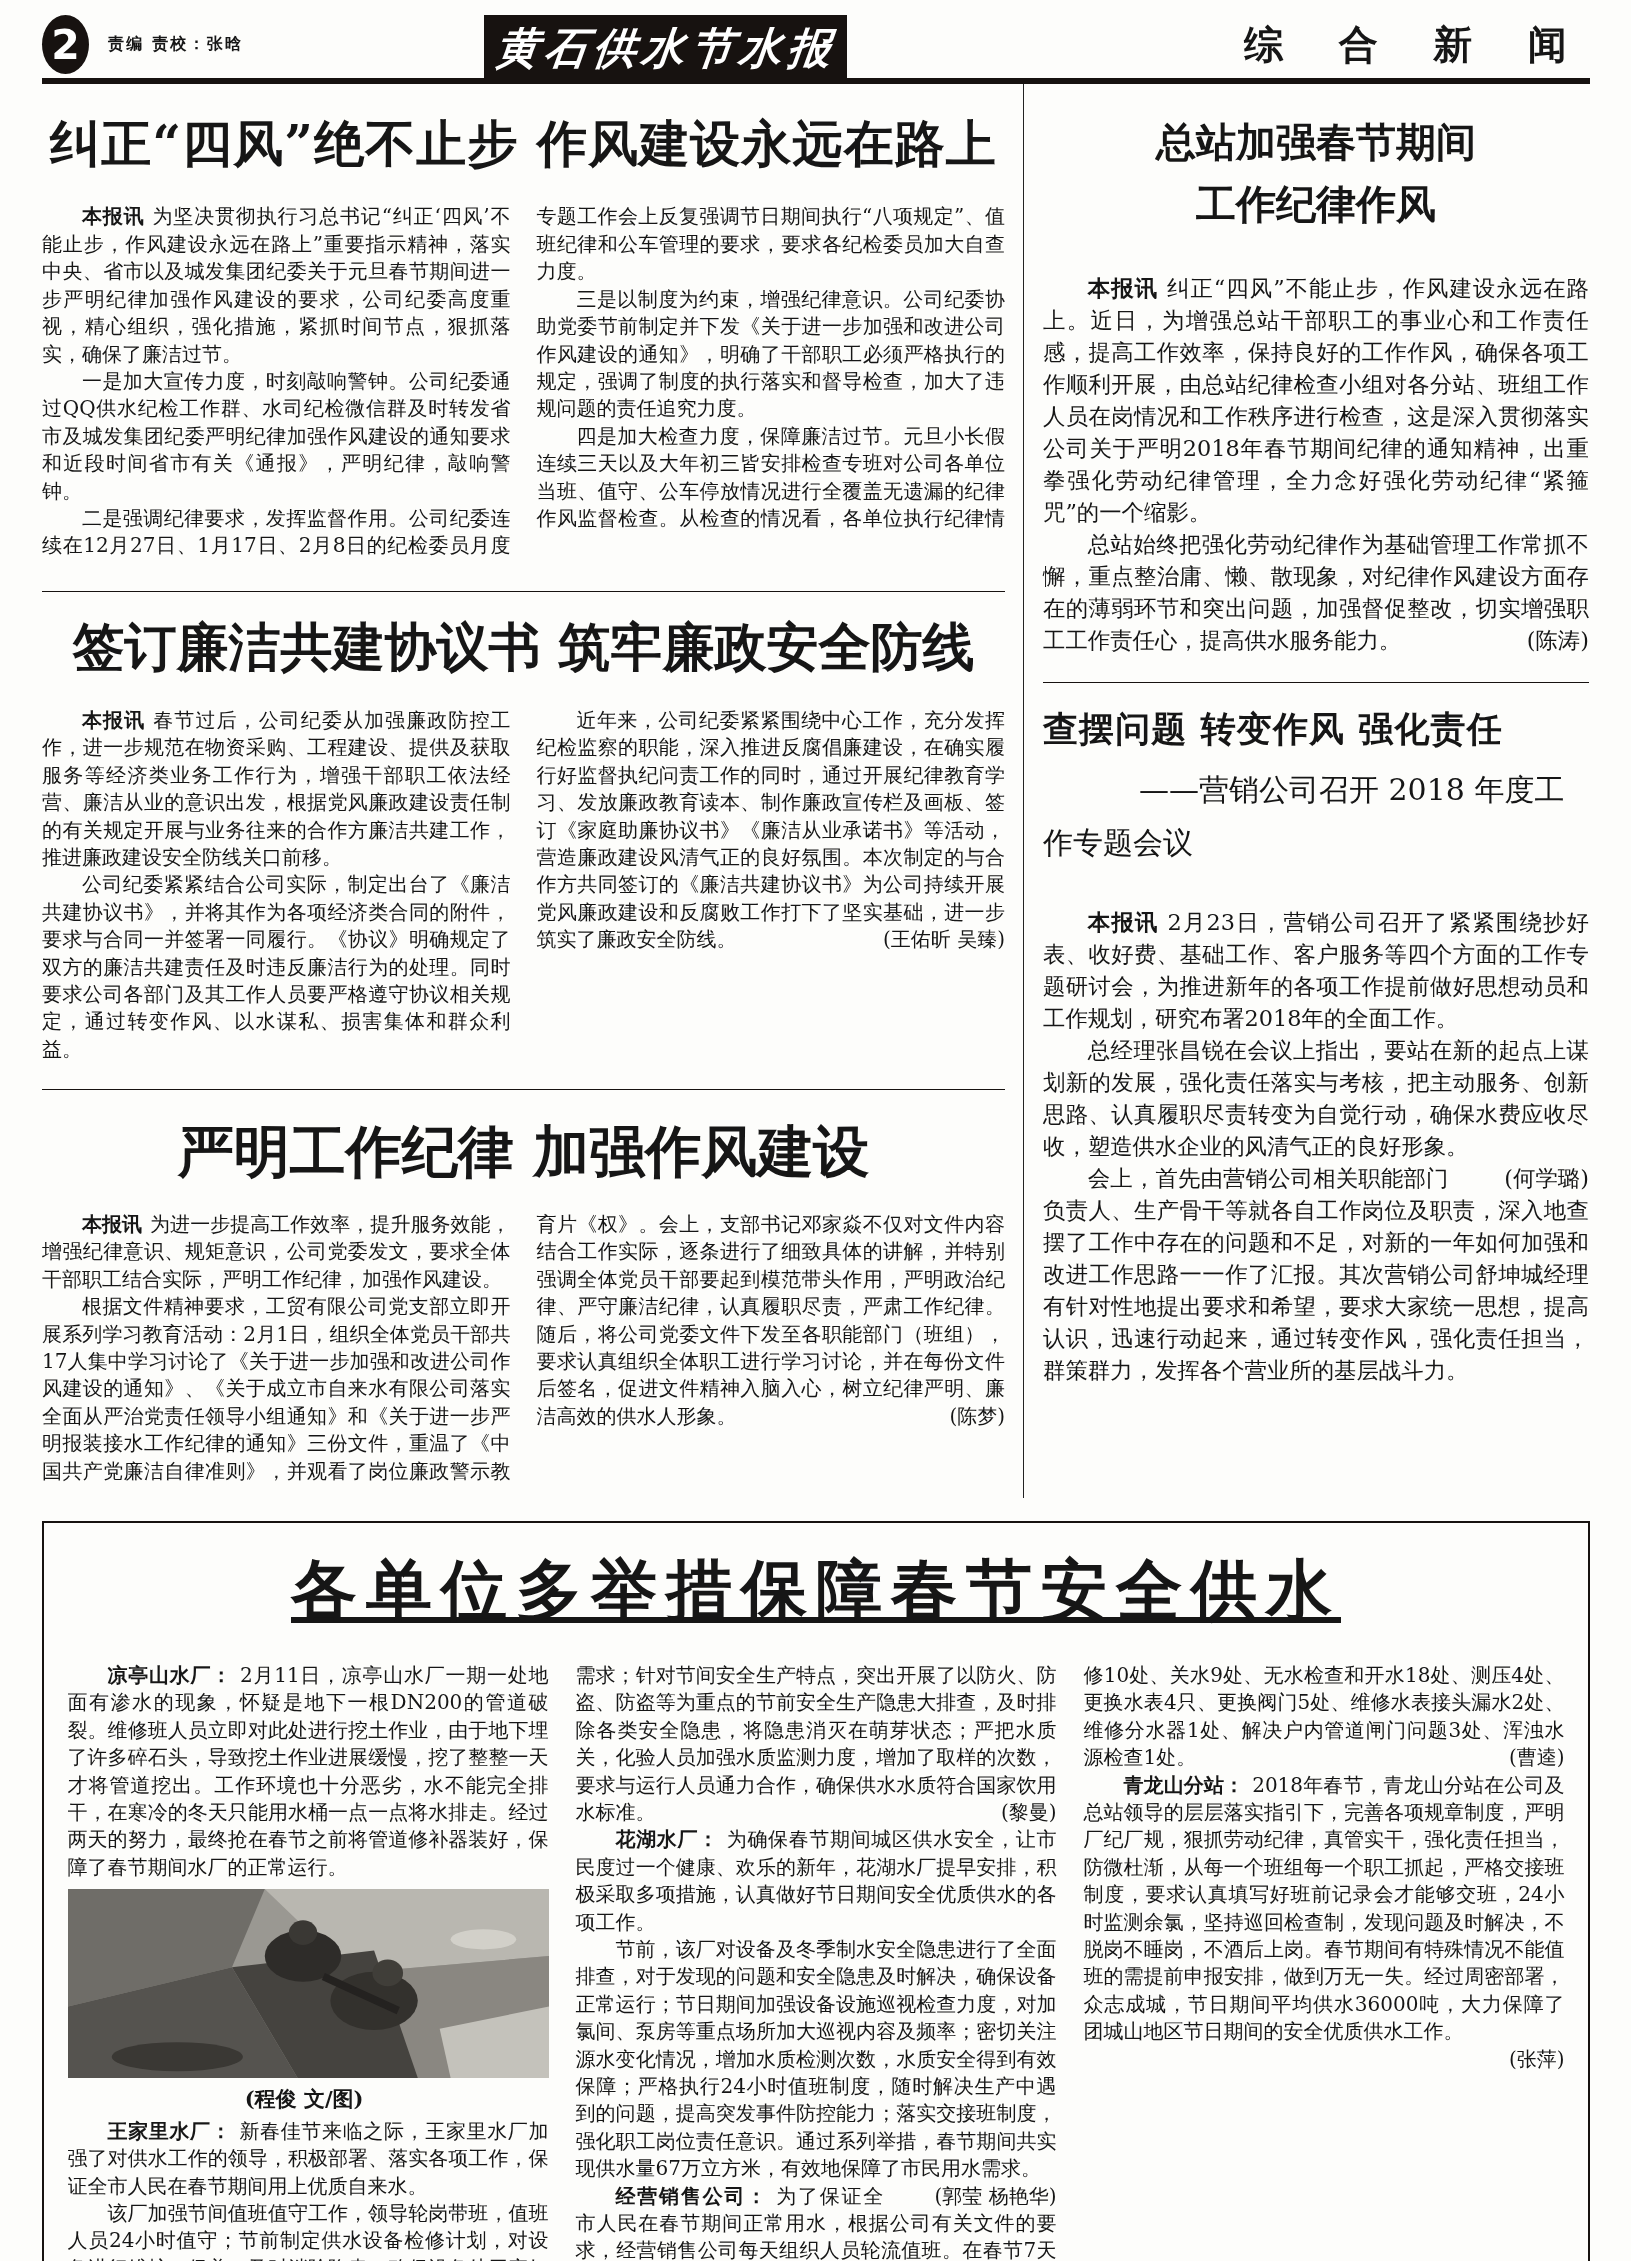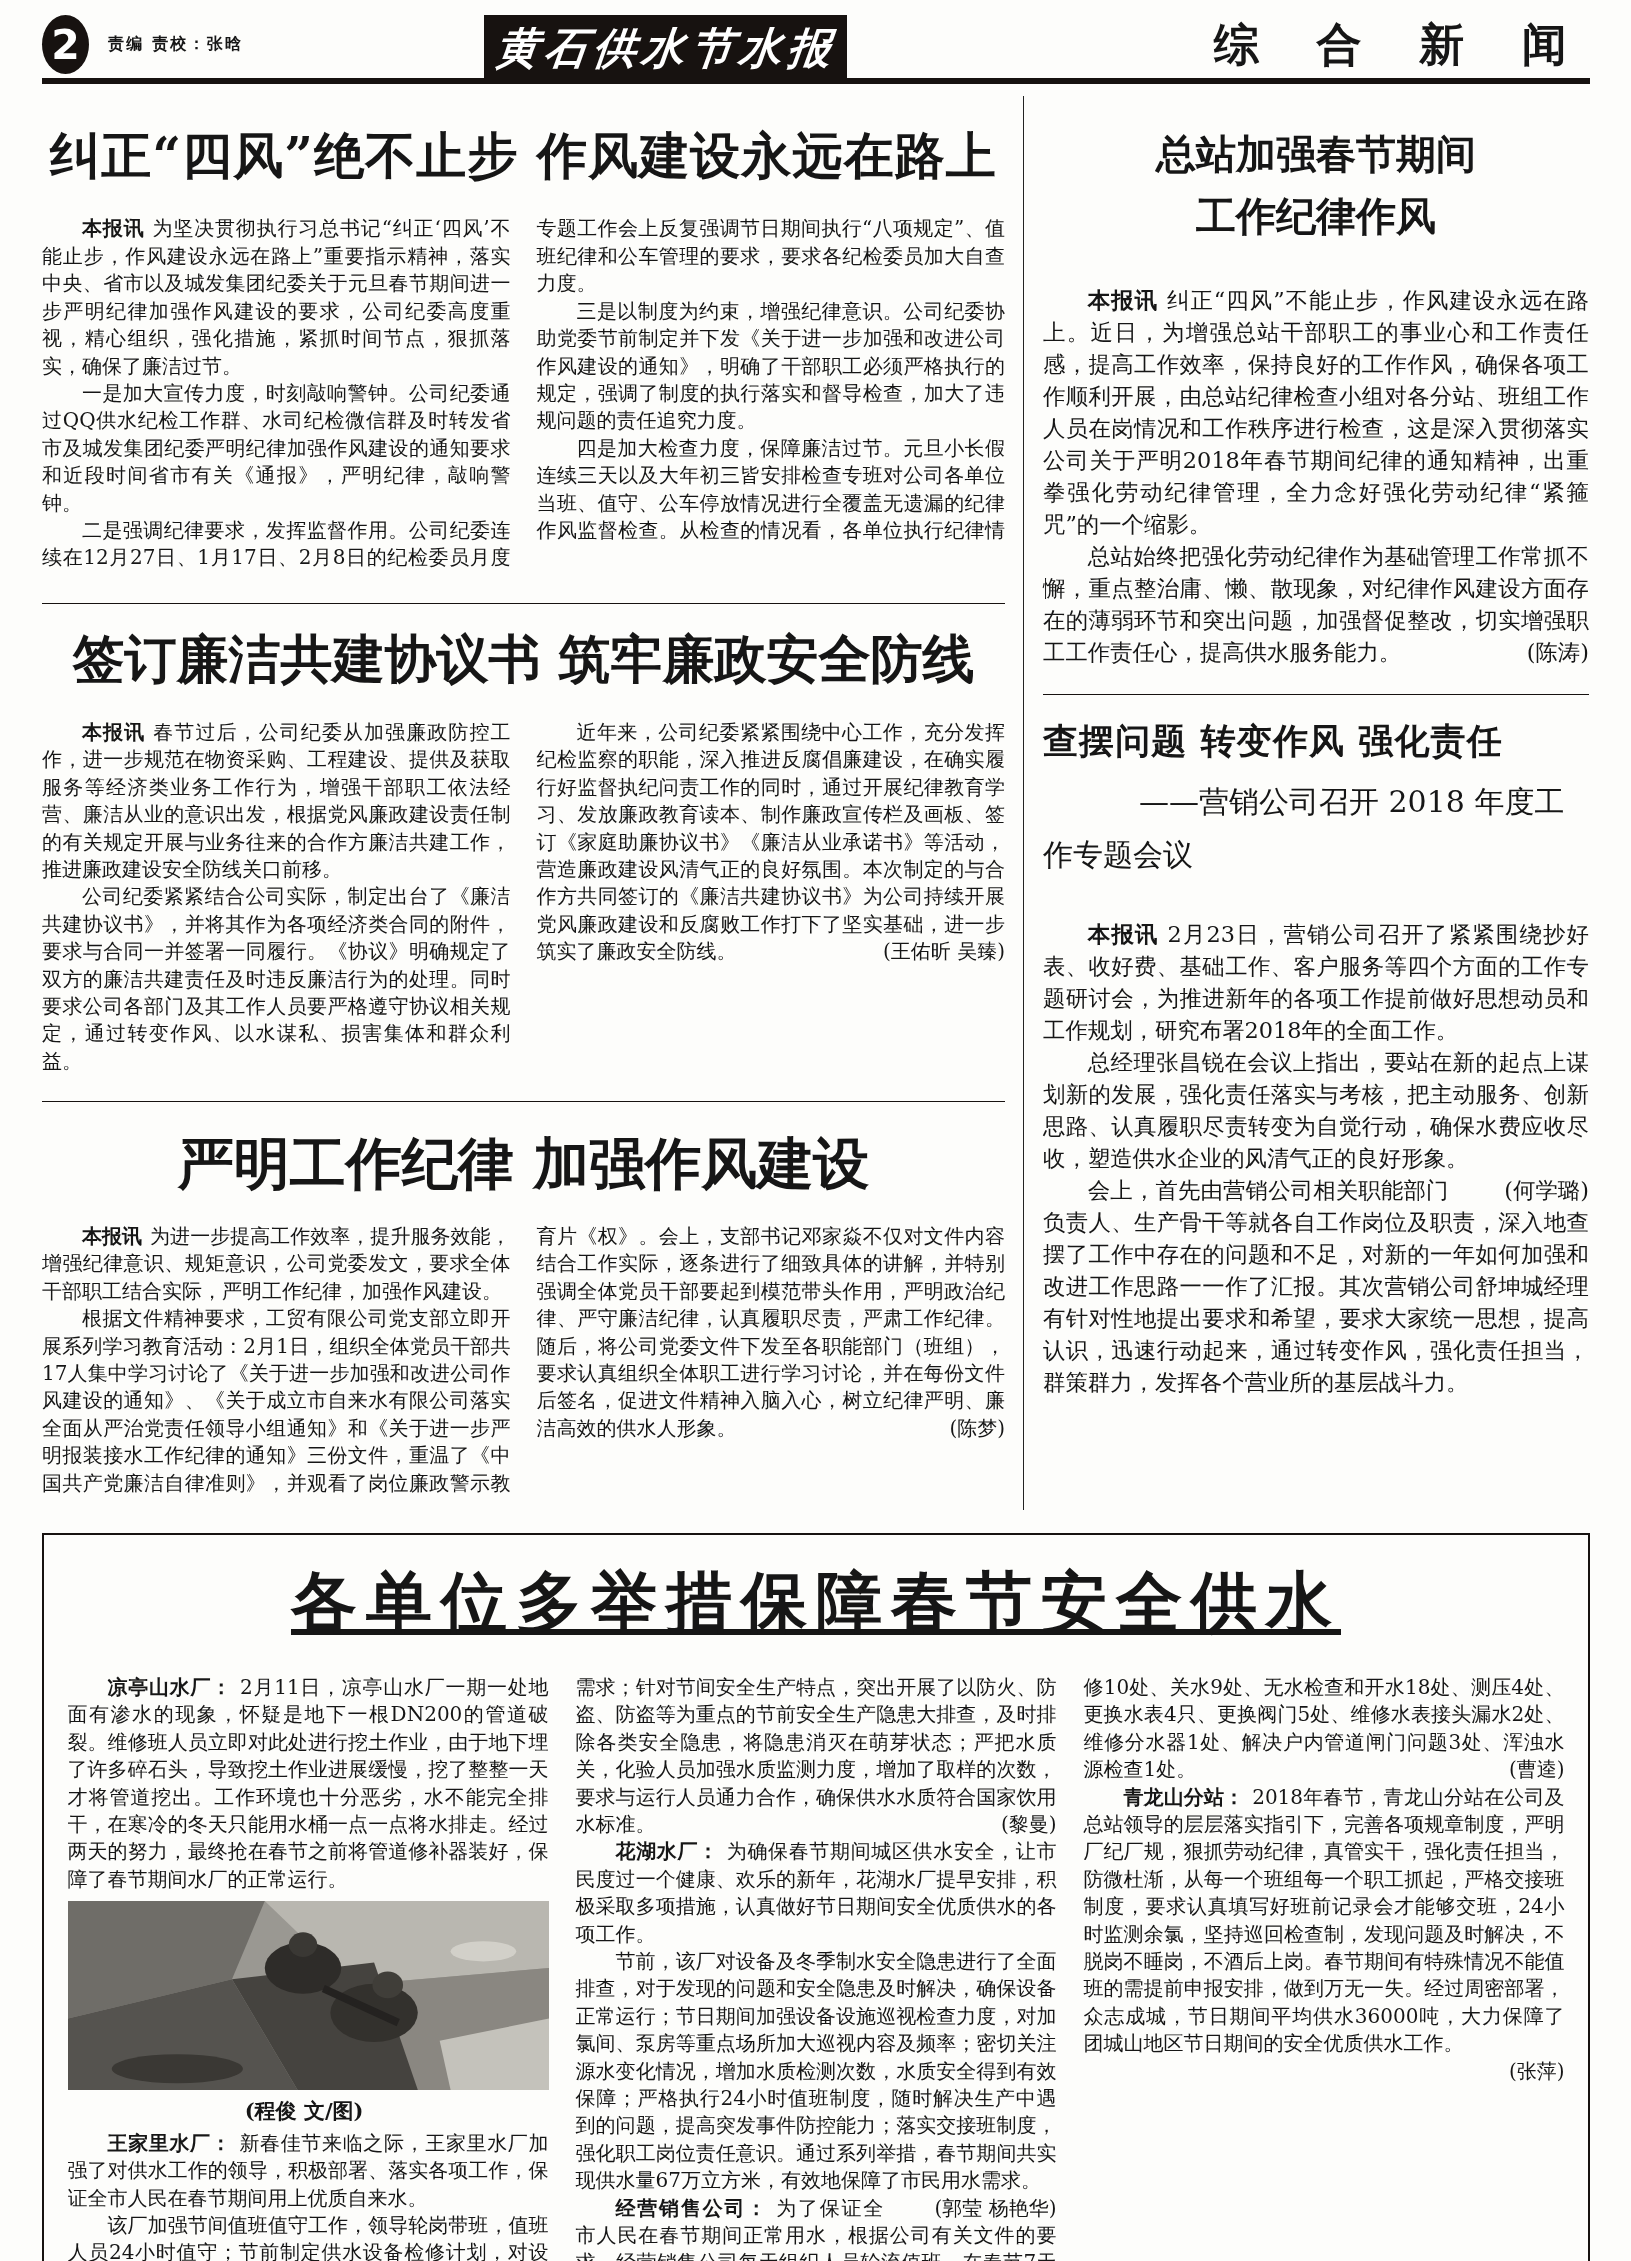--- a/index.html
+++ b/index.html
@@ -21,26 +21,26 @@
   .masthead {
     margin-left:241px; width:363px; height:68px; background:#171210;
     display:flex; align-items:center; justify-content:center;
     position:relative; top:4.5px; z-index:2;
   }
   .masthead span {
     color:#fff; font-size:43px; font-weight:bold; font-style:italic;
     letter-spacing:5.6px; transform:skewX(-6deg);
   }
   .section-name {
-    margin-left:auto; font-size:45px; font-weight:600; letter-spacing:21px;
+    margin-left:auto; font-size:39px; font-weight:600; letter-spacing:21px;
     padding-right:2.2px; white-space:nowrap;
   }
   .top-rule { height:5.6px; background:#171210; margin-top:1.1px; }
   
-  .main { display:grid; grid-template-columns:981px 566px;margin-top:12px; }
+  .main { display:grid; grid-template-columns:981px 566px; }
   .left-region { padding-right:18px; }
   .sidebar { border-left:1.7px solid #222; padding-left:19px; }
   
   .headline { text-align:center; font-weight:900; line-height:1.25; }
   .hl-a1 { font-size:50px; letter-spacing:1.1px; margin:29px 0 28px; }
   .hl-a2 { font-size:52px; font-family:"DejaVu Sans","Liberation Sans",sans-serif; margin:22.4px 0 27px; }
   .hl-a3 { font-size:56px; margin:26px 0 25px; }
   .hl-bottom { font-size:66px; font-family:"DejaVu Sans","Liberation Sans",sans-serif; letter-spacing:9px; margin:10px 0 29px;text-decoration:underline; }
   
   .body2col {

